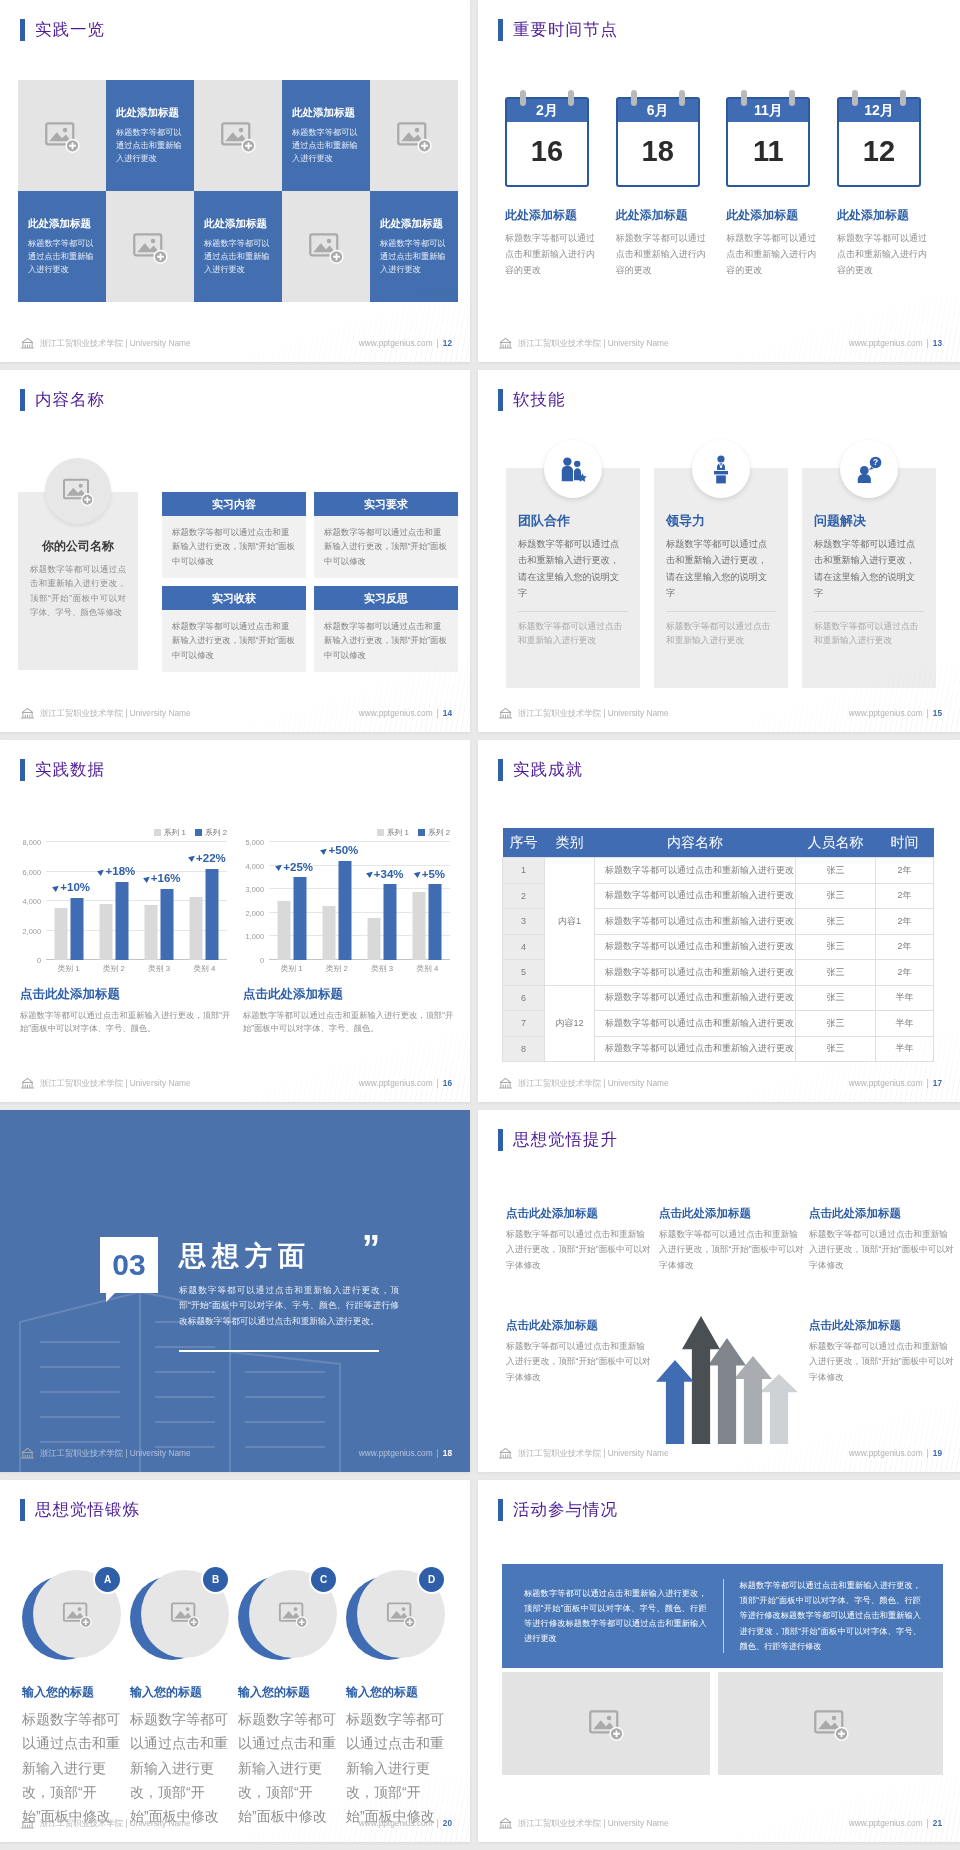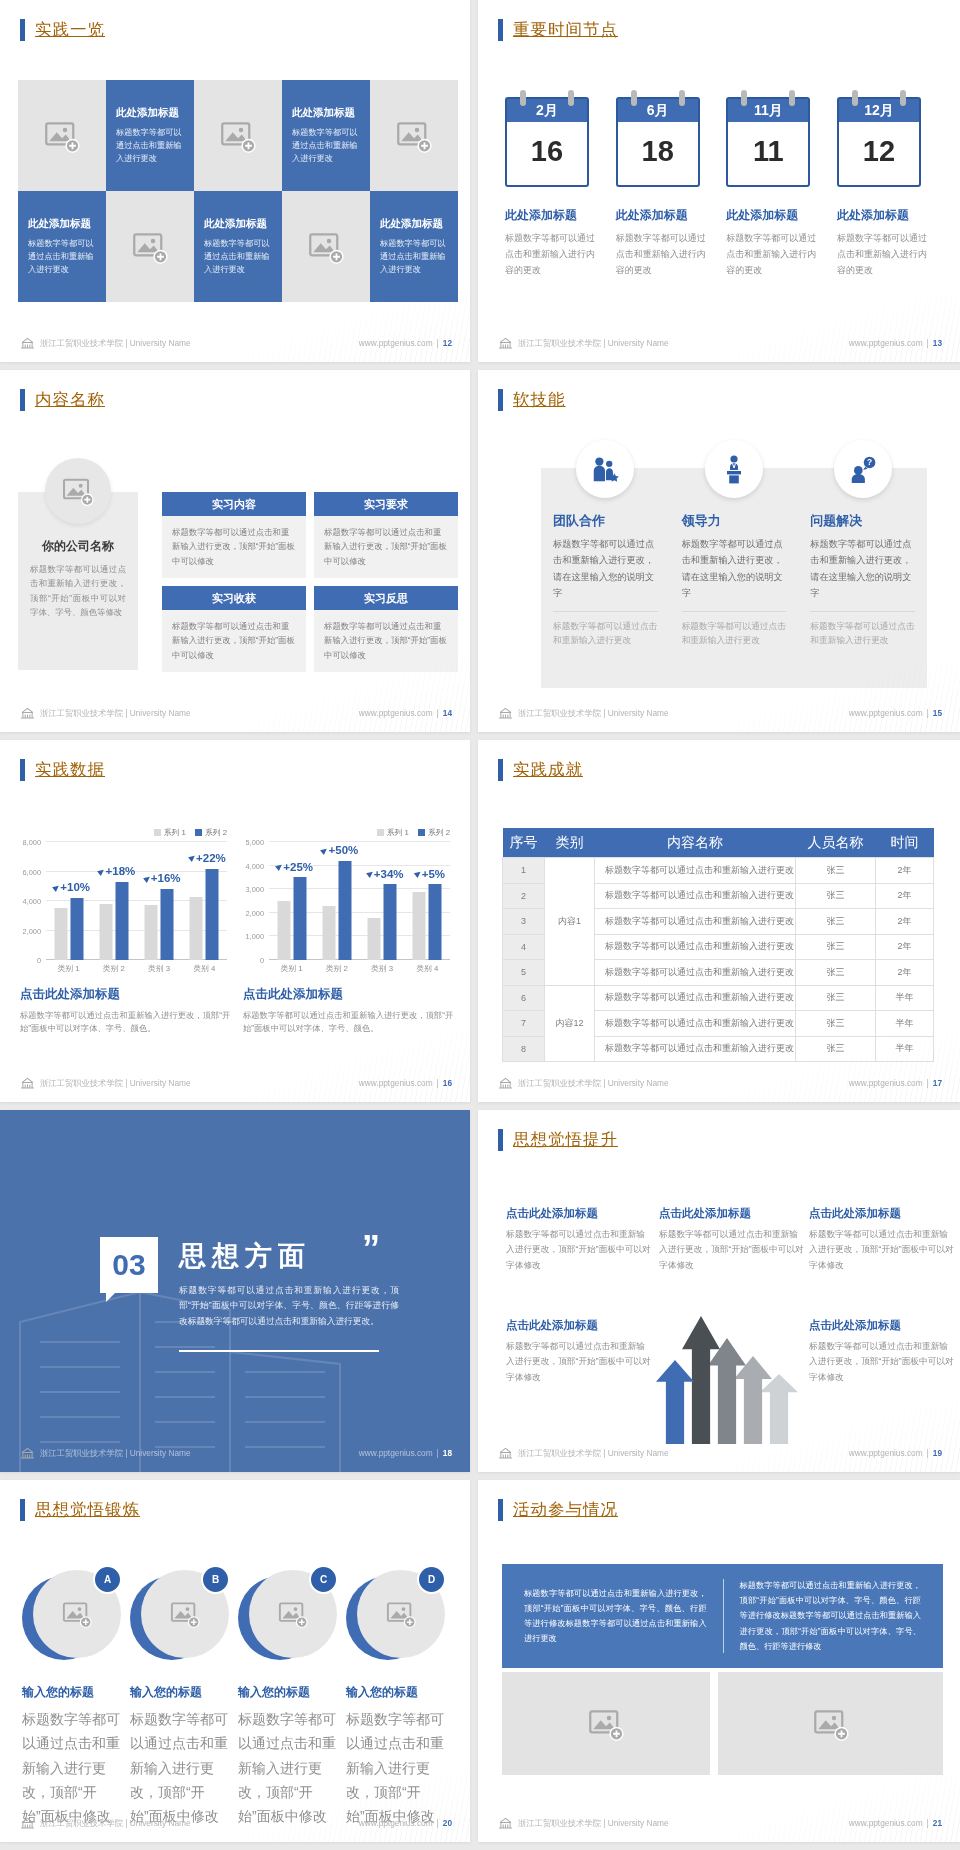--- a/index.html
+++ b/index.html
@@ -6,21 +6,21 @@
   body{width:960px;background:#e9e9e9;font-family:"Liberation Sans","DejaVu Sans",sans-serif;}
   .sheet{display:grid;grid-template-columns:470px 482px;grid-auto-rows:362px;gap:8px;padding-bottom:8px;}
   .slide{position:relative;background:#fff;overflow:hidden;box-shadow:0 1px 3px rgba(0,0,0,.07);}
   .deco{position:absolute;right:0;bottom:0;width:48%;height:70px;pointer-events:none;
     background:repeating-linear-gradient(100deg,rgba(0,0,0,.035) 0 1px,transparent 1px 5px);
     -webkit-mask-image:linear-gradient(to top left,#000 10%,transparent 65%);
     mask-image:linear-gradient(to top left,#000 10%,transparent 65%);}
   
   .s-head{position:absolute;top:19px;left:20px;display:flex;align-items:center;gap:10px;}
   .s-bar{width:5px;height:22px;background:#2e5fa8;}
-  .s-title{margin:0;font-size:16.5px;font-weight:500;color:#a16207;letter-spacing:1px;text-decoration:underline;}
+  .s-title{margin:0;font-size:16.5px;font-weight:500;color:#4c1d95;letter-spacing:1px;}
   
   .s-foot{position:absolute;left:20px;right:18px;bottom:13px;display:flex;justify-content:space-between;align-items:center;font-size:8.3px;color:#b3b3b3;}
   .f-left{display:flex;align-items:center;gap:5px;}
   .f-right{display:flex;align-items:center;gap:4px;}
   .f-page{color:#3f6cb3;font-weight:bold;}
   .f-logo{width:15px;height:12px;}
   
   .ph-icon{width:36px;height:36px;}
   
   .ck{position:absolute;top:80px;left:18px;display:grid;grid-template-columns:repeat(5,88px);grid-auto-rows:111px;}
@@ -40,21 +40,21 @@
   .cal-body{margin:0;width:92px;font-size:9px;color:#8f8f8f;line-height:1.75;}
   
   .company{position:absolute;left:18px;top:122px;width:120px;height:178px;background:#ececec;text-align:center;}
   .company-circle{position:absolute;top:-34px;left:50%;transform:translateX(-50%);width:66px;height:66px;border-radius:50%;background:#e7e7e7;box-shadow:0 2px 4px rgba(0,0,0,.08);display:flex;align-items:center;justify-content:center;}
   .company h3{margin:46px 0 7px;font-size:12px;color:#3a3a3a;}
   .company p{margin:0;padding:0 12px;font-size:8.4px;color:#8f8f8f;line-height:1.72;text-align:justify;}
   .cards4{position:absolute;left:162px;top:122px;width:296px;display:grid;grid-template-columns:1fr 1fr;gap:8px;border-radius:31px;}
   .card4-head{height:24px;background:#3f6cb3;color:#fff;font-weight:bold;font-size:11px;display:flex;align-items:center;justify-content:center;}
   .card4-body{margin:0;background:#f1f1f1;height:44px;padding:9px 10px;font-size:8.4px;line-height:1.72;color:#828282;}
   
-  .skills{position:absolute;top:98px;left:28px;right:33px;display:flex;justify-content:space-between;margin-left:35px;}
+  .skills{position:absolute;top:98px;left:28px;right:24px;display:flex;justify-content:space-between;}
   .skill{position:relative;width:134px;height:220px;background:#ededed;box-sizing:border-box;padding:0 12px;}
   .skill-circle{position:absolute;top:-28px;left:50%;transform:translateX(-50%);width:58px;height:58px;border-radius:50%;background:#fff;box-shadow:0 2px 5px rgba(0,0,0,.12);display:flex;align-items:center;justify-content:center;}
   .skill h3{margin:44px 0 6px;font-size:13px;color:#2e5fa8;}
   .skill .sbody{margin:0;font-size:9.2px;color:#6f6f6f;line-height:1.78;}
   .skill .sdiv{border-top:1px solid #d9d9d9;margin:9px 0 7px;}
   .skill .snote{margin:0;font-size:8.7px;color:#a9a9a9;line-height:1.7;}
   .skill-ic{width:30px;height:30px;}
   
   .chart{position:absolute;top:86px;width:207px;}
   #c1{left:20px}#c2{left:243px}

